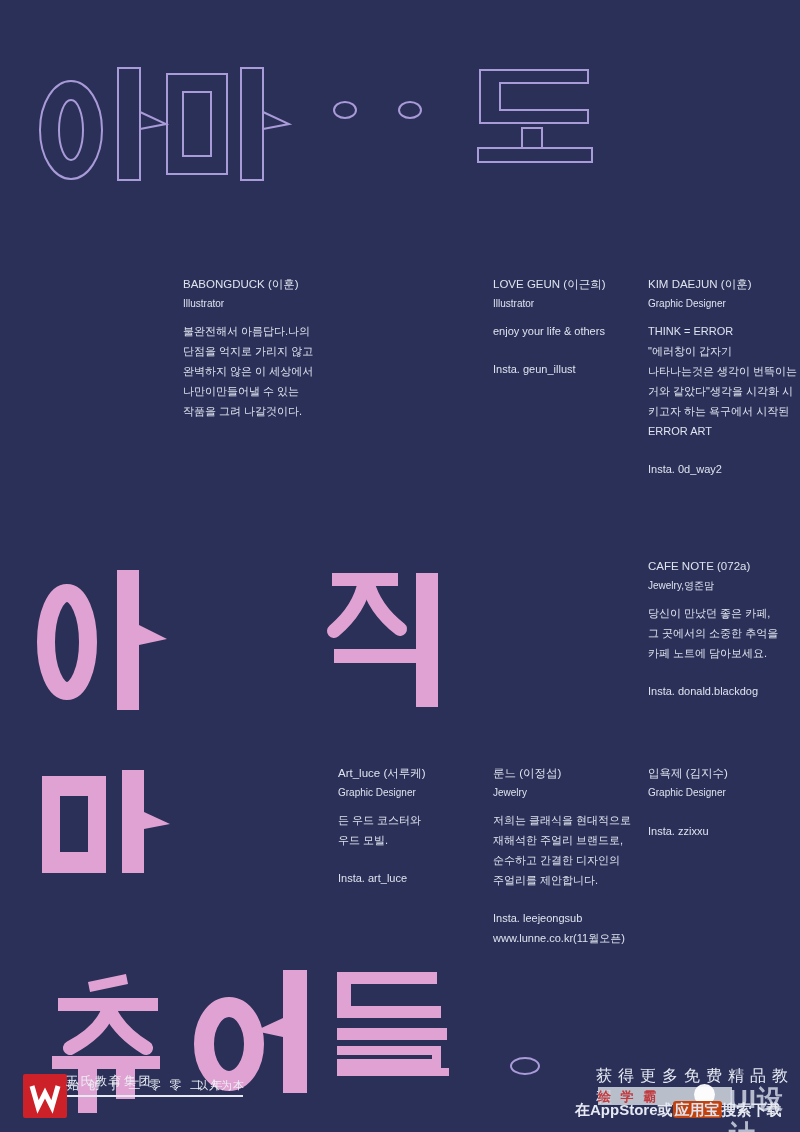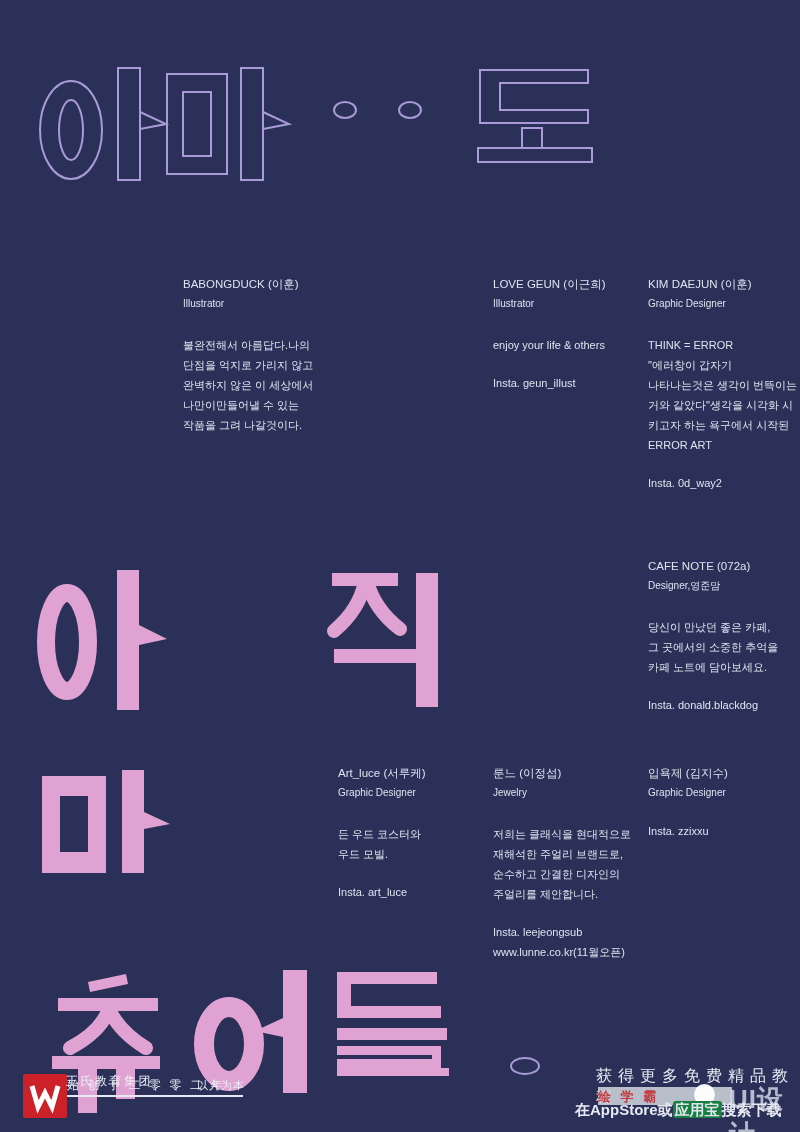--- a/index.html
+++ b/index.html
@@ -8,34 +8,34 @@
     background:#2a3057;overflow:hidden;
     font-family:"Liberation Sans",sans-serif;color:#e6e9f2;
   }
   svg.glyph{position:absolute;overflow:visible;}
   .outline-stroke{fill:none;stroke:#a99ad8;stroke-width:2;}
   .solid-fill{fill:#e0a2d2;}
   .solid-stroke{fill:none;stroke:#e0a2d2;}
   .profile{position:absolute;width:152px;font-size:11px;line-height:20px;color:#dfe3ef;white-space:nowrap;}
   .p-name{font-size:11.5px;}
   .p-role{font-size:10px;}
-  .p-desc{margin-top:21px;}
+  .p-desc{margin-top:7px;}
   .p-line{font-size:11px;line-height:20px;}
   .p-insta{margin-top:18px;}
   .brand-name{position:absolute;left:66px;top:1073px;font-size:12px;letter-spacing:2.5px;color:#eceef5;font-family:Liberation Serif, serif;}
   .brand-tagline{position:absolute;left:197px;top:1078px;font-size:11px;letter-spacing:1px;color:#eceef5;}
   .brand-line{position:absolute;left:67px;top:1095px;width:176px;height:2px;background:#e6e9f2;}
   .brand-subline{position:absolute;left:67px;top:1077px;font-size:12px;letter-spacing:8.5px;color:#eceef5;}
   .promo-line1{position:absolute;left:596px;top:1066px;font-size:16px;letter-spacing:6px;color:#e6e9f2;}
   .wm-band{position:absolute;left:598px;top:1087px;width:134px;height:18px;background:rgba(205,209,220,0.88);text-align:left;line-height:18px;}
   .wm-circle{position:absolute;left:96px;top:-3px;width:21px;height:21px;border-radius:50%;background:rgba(255,255,255,0.95);}
   .wm-red{position:relative;z-index:1;font-size:13px;font-weight:bold;letter-spacing:3px;color:#c23a3e;padding-right:3px;}
   .wm-big{position:absolute;left:729px;top:1082px;font-size:26px;font-weight:bold;letter-spacing:1px;color:rgba(216,221,235,0.8);}
   .promo-line2{position:absolute;left:575px;top:1101px;font-size:15px;font-weight:bold;color:#e6e9f2;white-space:nowrap;}
-  .badge{background:#15803d;border-radius:3px;padding:0 2px;color:#dfe3ef;}
+  .badge{background:#c2410c;border-radius:3px;padding:0 2px;color:#dfe3ef;}
 </style>
 </head>
 <body>
 
 <div class="poster">
 
   <svg class="glyph" style="left:40px;top:68px" width="110" height="112" viewBox="0 0 110 112" role="img" aria-label="아마‥도">
     <ellipse class="outline-stroke" cx="31" cy="62" rx="31" ry="49"></ellipse>
     <ellipse class="outline-stroke" cx="31" cy="62" rx="12" ry="30"></ellipse>
     <rect class="outline-stroke" x="78" y="0" width="22" height="112"></rect>
@@ -134,21 +134,21 @@
         <div class="p-line">나타나는것은 생각이 번뜩이는</div>
         <div class="p-line">거와 같았다"생각을 시각화 시</div>
         <div class="p-line">키고자 하는 욕구에서 시작된</div>
         <div class="p-line">ERROR ART</div>
       </div>
     <div class="p-insta">Insta. 0d_way2</div>
   </div>
 
   <div class="profile" style="left:648px;top:556px">
     <div class="p-name">CAFE NOTE (072a)</div>
-    <div class="p-role">Designer,영준맘</div>
+    <div class="p-role">Jewelry,영준맘</div>
     <div class="p-desc">
         <div class="p-line">당신이 만났던 좋은 카페,</div>
         <div class="p-line">그 곳에서의 소중한 추억을</div>
         <div class="p-line">카페 노트에 담아보세요.</div>
       </div>
     <div class="p-insta">Insta. donald.blackdog</div>
   </div>
 
   <div class="profile" style="left:338px;top:763px">
     <div class="p-name">Art_luce (서루케)</div>

